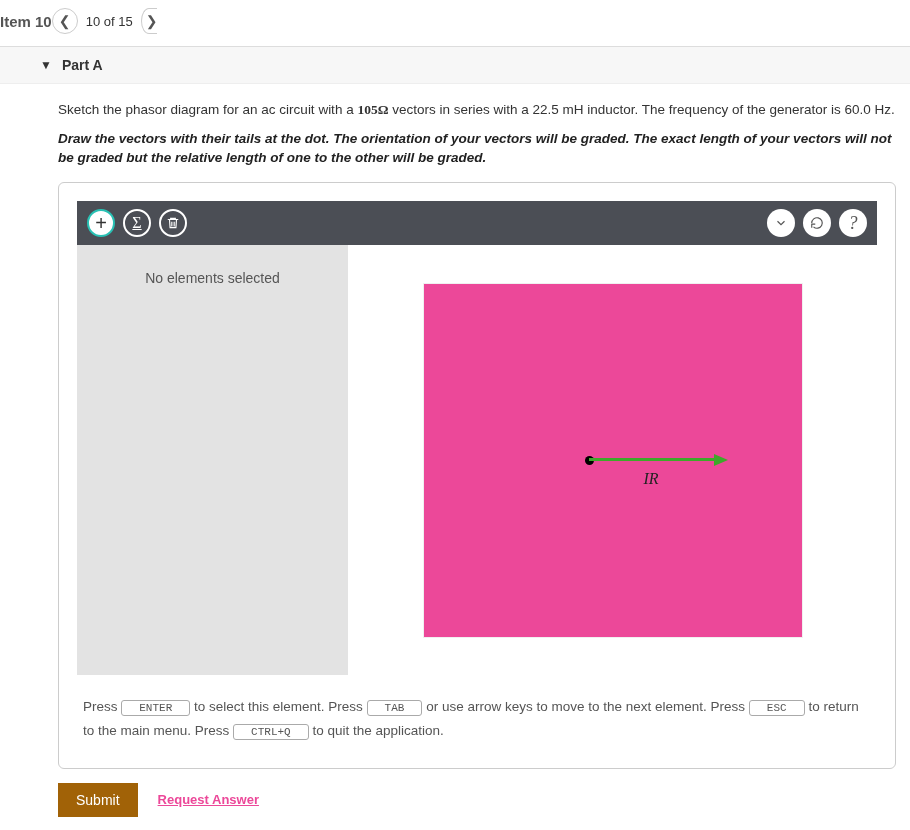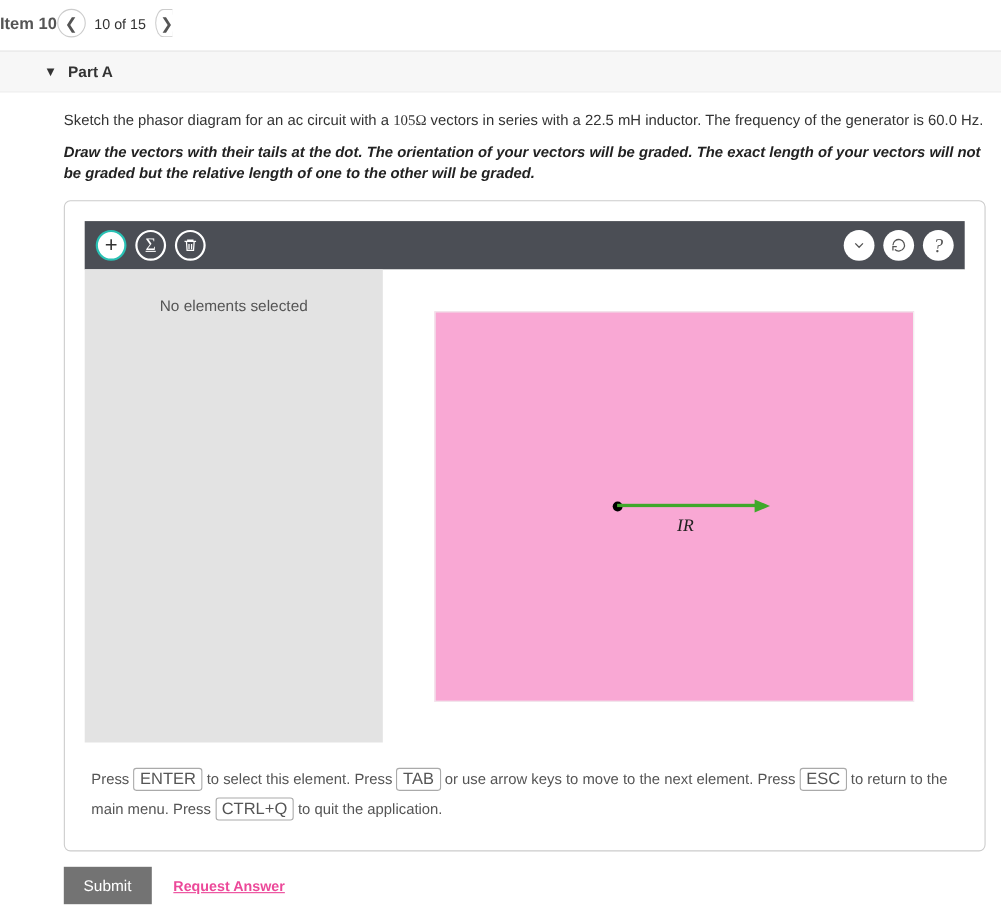--- a/index.html
+++ b/index.html
@@ -9,43 +9,43 @@
   .header-right { display: flex; align-items: center; gap: 8px; padding-right: 6px; }
   .nav-circle { width: 26px; height: 26px; border: 1px solid #ccc; border-radius: 50%; display: flex; align-items: center; justify-content: center; cursor: pointer; background: #fff; color: #555; font-size: 14px; }
   .nav-circle.partial { border-radius: 50% 0 0 50%; border-right: none; width: 16px; justify-content: flex-start; padding-left: 4px; }
   .progress-text { font-size: 13px; color: #333; }
   .content { padding: 0 0 20px 0; }
   .part-header { display: flex; align-items: center; gap: 10px; padding: 10px 0 10px 40px; border-bottom: 1px solid #eee; background: #f7f7f7; }
   .part-header .caret { font-size: 12px; color: #333; }
   .part-header .label { font-weight: bold; font-size: 14px; }
   .question-body { padding: 16px 14px 0 58px; }
   .question-text { font-size: 13.5px; color: #333; line-height: 1.5; margin-bottom: 10px; }
-  .question-text .ohm { font-family: serif; }
+  .question-text .ohm { font-family: serif; font-weight: bold; }
   .instruction-text { font-size: 13.5px; font-weight: bold; color: #222; line-height: 1.4; margin-bottom: 14px; font-style: italic; }
   .drawing-frame { border: 1px solid #ccc; border-radius: 6px; padding: 18px; margin-bottom: 14px; }
   .toolbar { background: #4b4e55; height: 44px; display: flex; align-items: center; justify-content: space-between; padding: 0 10px; }
   .toolbar-left, .toolbar-right { display: flex; align-items: center; gap: 8px; }
   .tool-btn { width: 28px; height: 28px; border-radius: 50%; display: flex; align-items: center; justify-content: center; cursor: pointer; font-size: 16px; }
   .tool-btn.add { background: #fff; border: 2px solid #29c1b4; color: #333; font-size: 20px; font-weight: normal; }
   .tool-btn.outline { border: 2px solid #fff; color: #fff; background: transparent; }
   .tool-btn.solid-white { background: #fff; color: #555; }
   .tool-btn.help { font-family: Georgia, serif; font-style: italic; font-size: 18px; }
   .workspace { display: flex; min-height: 430px; background: #fff; }
   .sidebar { width: 271px; background: #e3e3e3; padding: 25px 20px; color: #555; font-size: 14px; text-align: center; }
   .canvas-area { flex: 1; position: relative; display: flex; align-items: center; justify-content: center; }
-  .canvas-box { width: 436px; height: 355px; background: #f9a8d4; position: relative; border: 1px solid #f0f0f0; }
+  .canvas-box { width: 380px; height: 355px; background: #ec4899; position: relative; border: 1px solid #f0f0f0; }
   .vector { position: absolute; top: 176px; left: 165px; }
   .dot { width: 9px; height: 9px; background: #000; border-radius: 50%; position: absolute; top: -4px; left: -4px; }
   .arrow-line { position: absolute; top: -1.5px; left: 0; width: 128px; height: 3px; background: #3fa82a; }
   .arrow-head { position: absolute; top: -6px; left: 125px; width: 0; height: 0; border-top: 6px solid transparent; border-bottom: 6px solid transparent; border-left: 14px solid #3fa82a; }
   .vector-label { position: absolute; top: 10px; left: 55px; font-family: 'Times New Roman', serif; font-style: italic; font-size: 16px; color: #222; }
   .hints { padding: 20px 6px 6px 6px; color: #555; font-size: 13.5px; line-height: 1.8; }
-  .kbd { border: 1px solid #aaa; border-radius: 3px; padding: 1px 5px; font-size: 15px; color: #555; background: #fff; font-family: Liberation Sans, sans-serif; }
+  .kbd { border: 1px solid #aaa; border-radius: 3px; padding: 1px 17px; font-size: 11px; color: #555; background: #fff; font-family: Liberation Mono, monospace; }
   .actions { display: flex; align-items: center; gap: 20px; padding-left: 0; }
-  .submit-btn { background: #737373; color: #fff; border: none; padding: 9px 18px; font-size: 14px; cursor: pointer; }
+  .submit-btn { background: #a16207; color: #fff; border: none; padding: 9px 18px; font-size: 14px; cursor: pointer; }
   .request-link { color: #ec4899; text-decoration: underline; font-weight: bold; font-size: 13px; cursor: pointer; }
   .sigma { font-family: 'Times New Roman', serif; text-decoration: underline; }
   .trash svg { width: 14px; height: 14px; }
   .refresh svg, .chevdown svg { width: 14px; height: 14px; }
 </style>
 </head>
 <body>
 
 <div class="header">
   <div class="header-left">Item 10</div>

